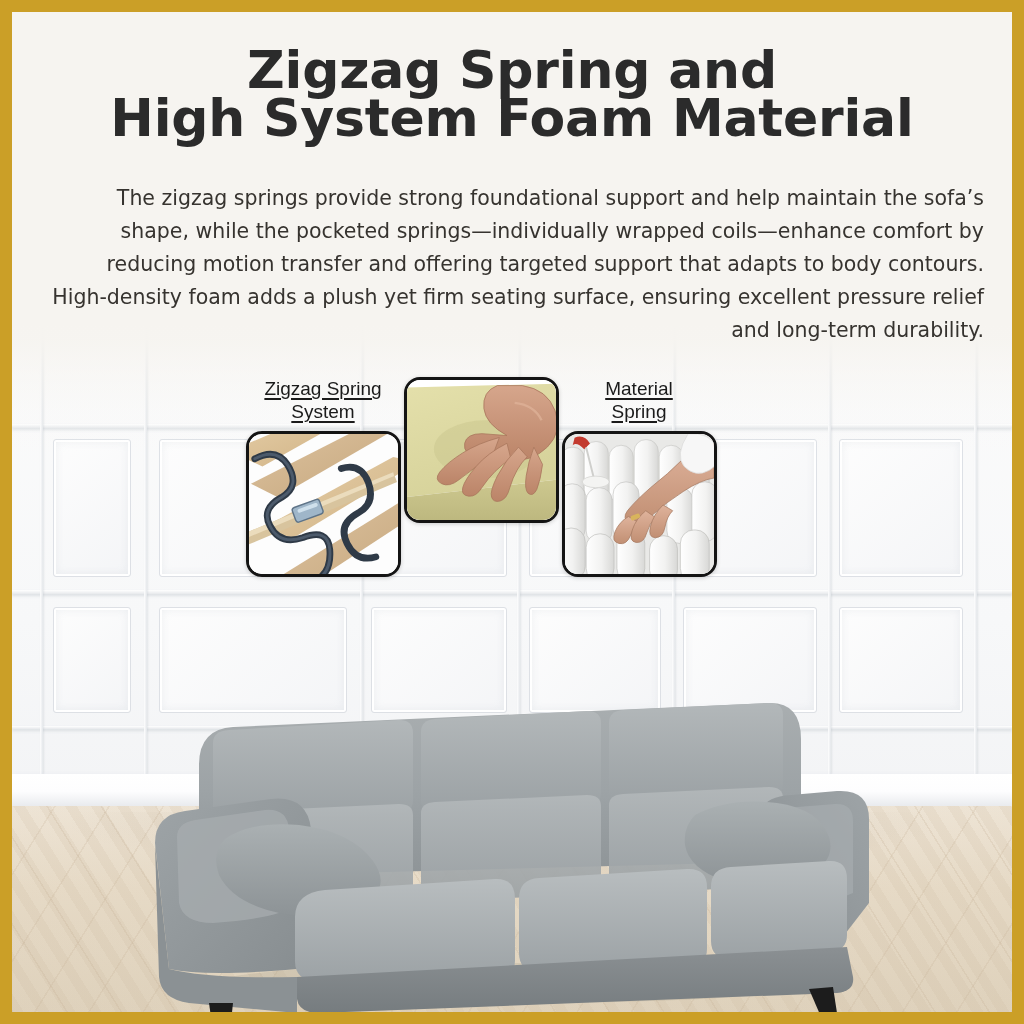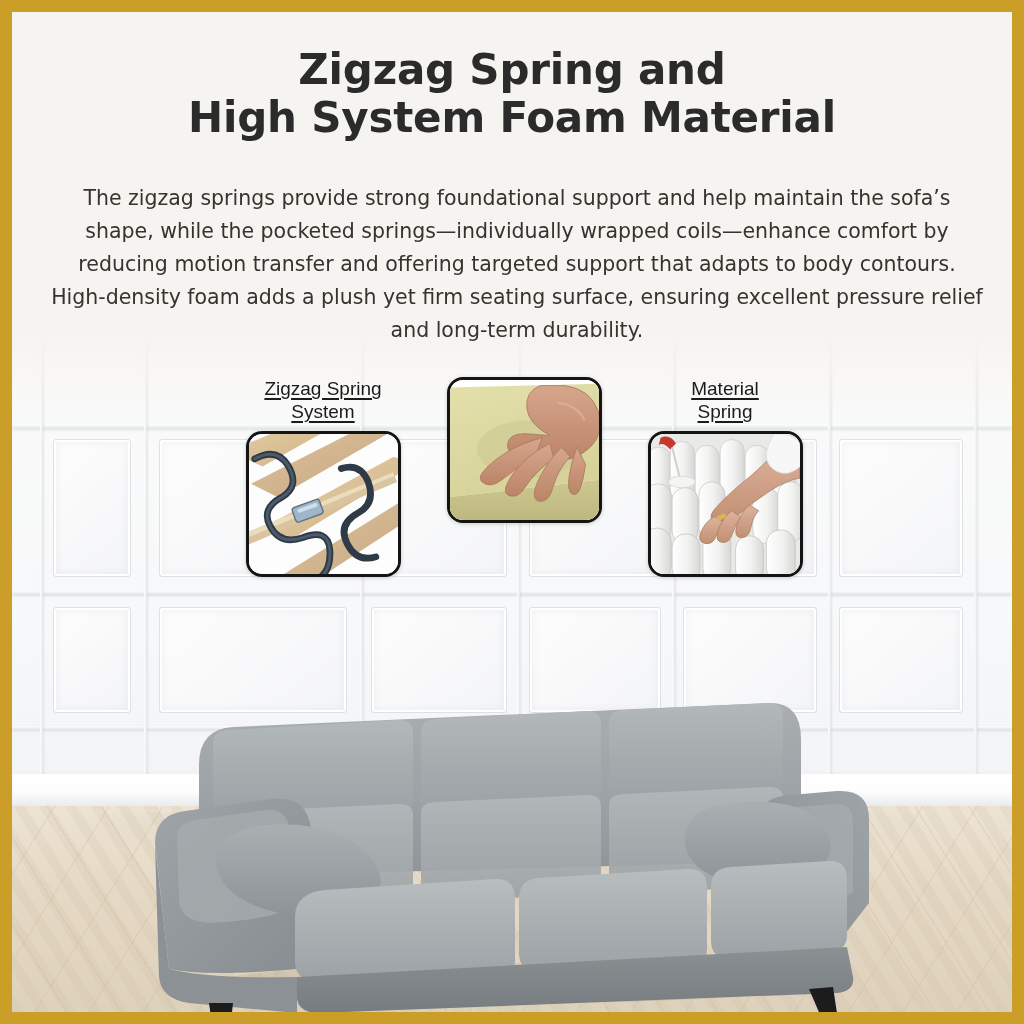--- a/index.html
+++ b/index.html
@@ -117,49 +117,49 @@
   .sofa svg { display: block; width: 100%; height: 100%; overflow: visible; }
 
   
   .title {
     position: absolute;
     left: 0; right: 0;
     top: 34px;
     text-align: center;
     font-family: "DejaVu Sans", sans-serif;
     font-weight: 700;
-    font-size: 42px;
+    font-size: 52px;
     line-height: 48px;
     letter-spacing: -0.2px;
     color: #2b2b2b;
     z-index: 20;
   }
   .title .l2 { display: block; }
 
   .body-copy {
     position: absolute;
     left: 38px;
     right: 28px;
     top: 170px;
     font-family: "DejaVu Sans", sans-serif;
     font-size: 20.5px;
     line-height: 33px;
     color: #36332f;
     z-index: 20;
-    text-align: center;
+    text-align: right;
   }
 
   
   .features {
     position: absolute;
     left: 232px;
     top: 365px;
     width: 560px;
     display: flex;
-    justify-content: space-between;
+    justify-content: flex-start;
     z-index: 20;
   }
   .feature {
     width: 158px;
     display: flex;
     flex-direction: column;
     align-items: center;
   }
   .feature-label {
     font-family: "Liberation Sans", sans-serif;

